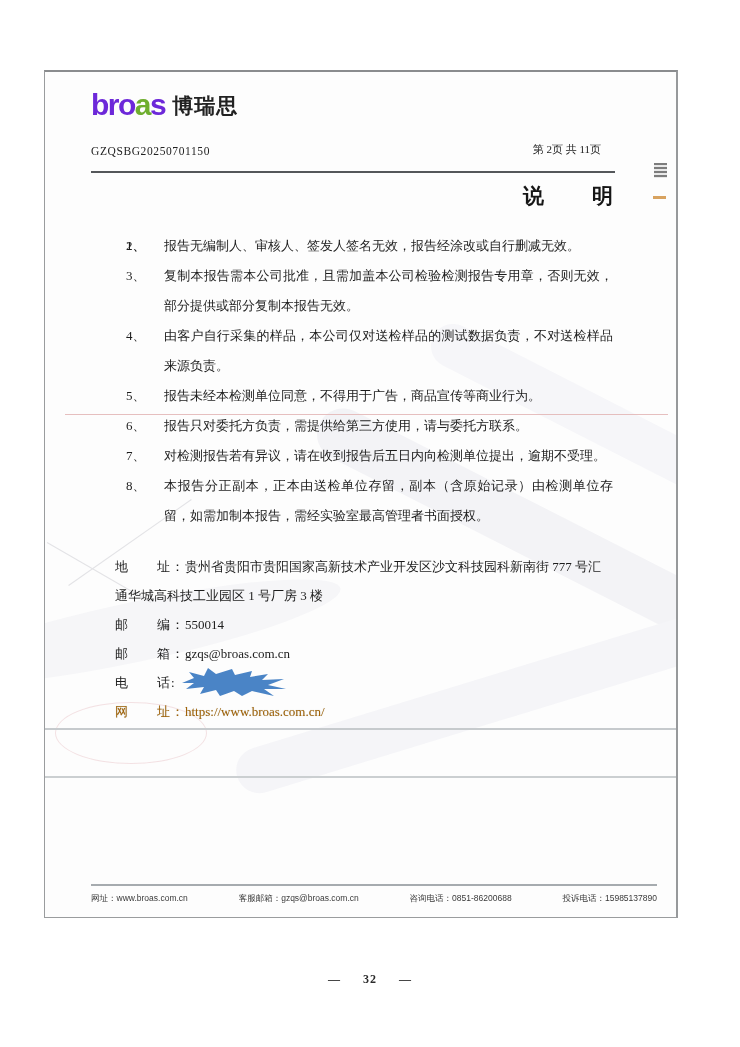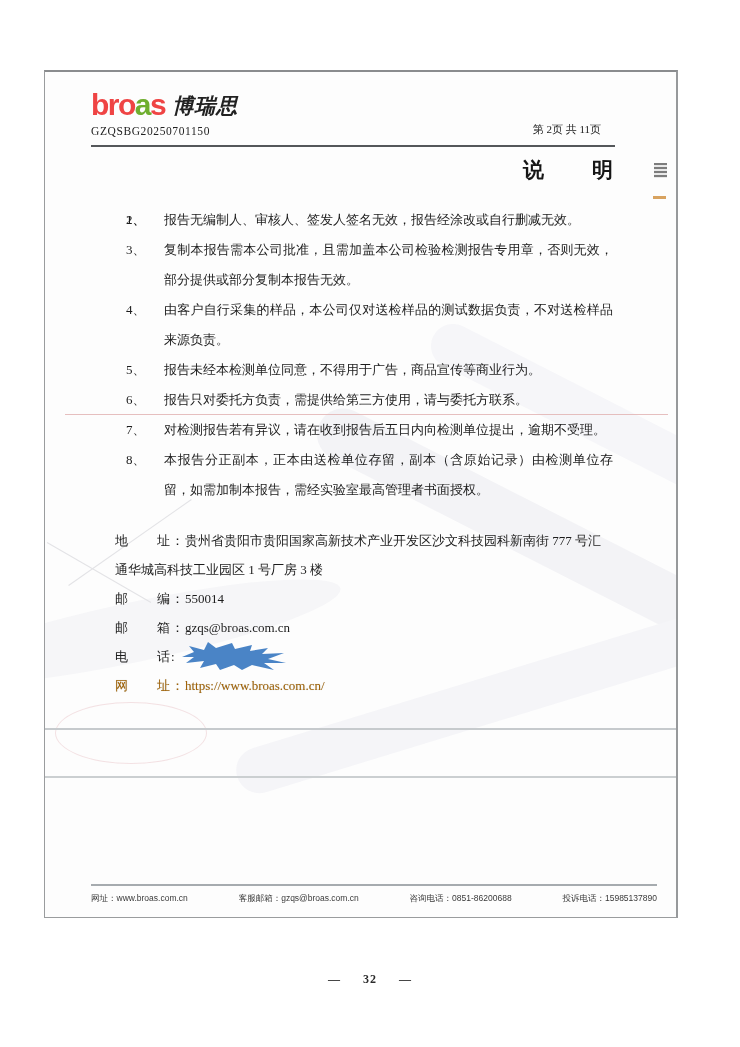--- a/index.html
+++ b/index.html
@@ -11,27 +11,27 @@
   .scan{
     position:absolute;left:44px;top:70px;width:634px;height:848px;
     background:#fdfdfd;box-sizing:border-box;
     border:1px solid #9a9c9e;border-top:2px solid #8a8c8e;border-right:2px solid #97999b;
     overflow:hidden;
   }
   .content{position:absolute;inset:0;padding:16px 38px 0 46px;z-index:3;}
   
   .logo-row{display:flex;align-items:center;gap:7px;height:34px;}
   .logo-latin{font-family:"Liberation Sans",sans-serif;font-weight:bold;font-size:30px;letter-spacing:-1.5px;line-height:30px;}
-  .logo-blue{color:#ef4444;}
+  .logo-blue{color:#6d28d9;}
   .logo-green{color:#6fae2f;}
-  .logo-cn{font-family:"Liberation Sans",sans-serif;font-weight:bold;font-size:21px;color:#222;letter-spacing:1px;padding-top:2px;font-style:italic;}
+  .logo-cn{font-family:"Liberation Sans",sans-serif;font-weight:bold;font-size:21px;color:#222;letter-spacing:1px;padding-top:2px;}
   
   .header-row{
-    width:524px;display:flex;justify-content:space-between;align-items:flex-end;
-    border-bottom:2px solid #54575a;padding-bottom:8px;
+    margin-top:20px;width:524px;display:flex;justify-content:space-between;align-items:flex-end;
+    border-bottom:2px solid #54575a;padding-bottom:14px;
   }
   .report-no{font-size:11.5px;letter-spacing:.6px;color:#222;}
   .page-info{font-size:11px;color:#222;padding-right:14px;}
   .doc-title{width:524px;text-align:right;font-size:21px;font-weight:bold;color:#161616;margin-top:9px;letter-spacing:2px;}
   
   .notes{margin-top:21px;margin-left:35px;width:487px;font-size:13px;line-height:30px;text-align:justify;color:#1c1c1c;}
   .note{position:relative;padding-left:38px;margin:0;}
   .note .num{position:absolute;left:0;top:0;}
   
   .contact{margin-top:21px;margin-left:24px;width:487px;font-size:13px;line-height:29px;color:#1c1c1c;}

